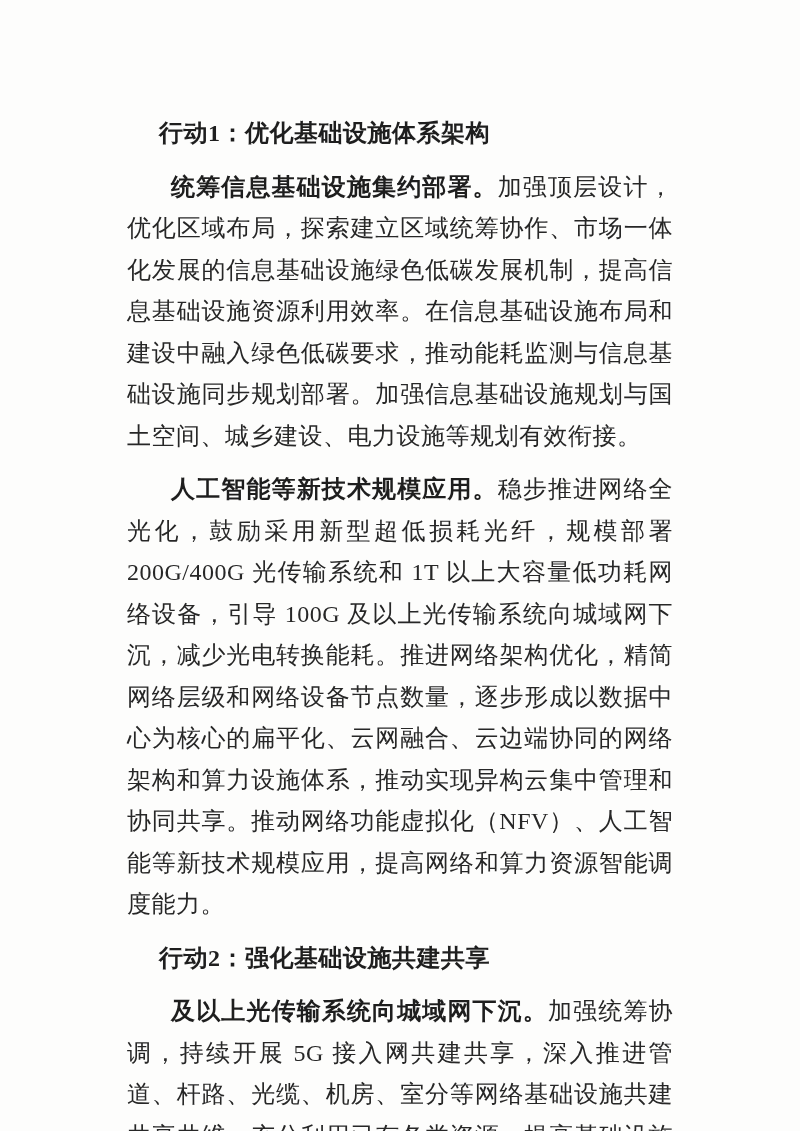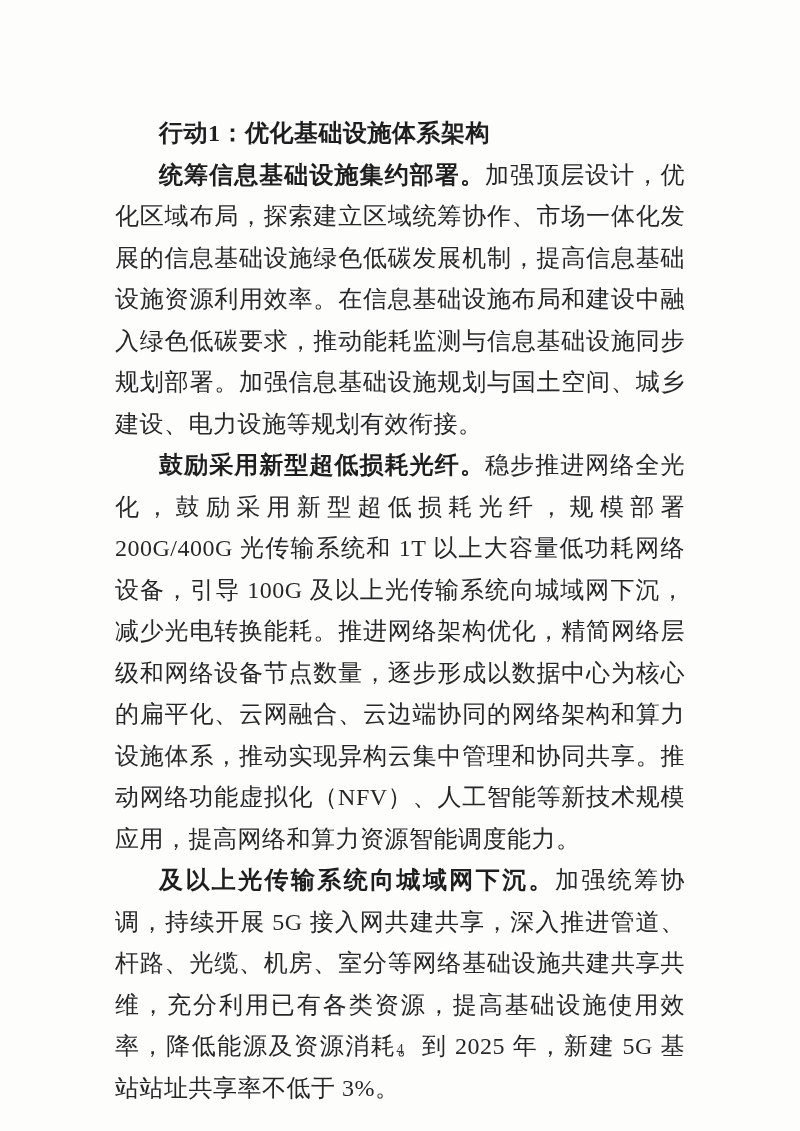--- a/index.html
+++ b/index.html
@@ -29,21 +29,21 @@
     text-align-last: left;
     letter-spacing: 0.5px;
   }
   .heading {
     font-weight: 700;
     text-indent: 44px;
     margin: 0;
     color: #1e1e1e;
   }
   .para {
-    margin: 0;
+    margin: 12px;
     text-indent: 44px;
   }
   .lead {
     font-weight: 700;
     color: #1e1e1e;
   }
   .body-text {
     font-weight: 400;
   }
   .page-number {
@@ -60,22 +60,23 @@
 </head>
 <body>
 
 <div class="page">
   <div class="content">
 
     <p class="heading">行动1：优化基础设施体系架构</p>
 
     <p class="para"><span class="lead">统筹信息基础设施集约部署。</span><span class="body-text">加强顶层设计，优化区域布局，探索建立区域统筹协作、市场一体化发展的信息基础设施绿色低碳发展机制，提高信息基础设施资源利用效率。在信息基础设施布局和建设中融入绿色低碳要求，推动能耗监测与信息基础设施同步规划部署。加强信息基础设施规划与国土空间、城乡建设、电力设施等规划有效衔接。</span></p>
 
-    <p class="para"><span class="lead">鼓励采用新型超低损耗光纤。</span><span class="body-text">稳步推进网络全光化，鼓励采用新型超低损耗光纤，规模部署 200G/400G 光传输系统和 1T 以上大容量低功耗网络设备，引导 100G 及以上光传输系统向城域网下沉，减少光电转换能耗。推进网络架构优化，精简网络层级和网络设备节点数量，逐步形成以数据中心为核心的扁平化、云网融合、云边端协同的网络架构和算力设施体系，推动实现异构云集中管理和协同共享。推动网络功能虚拟化（NFV）、人工智能等新技术规模应用，提高网络和算力资源智能调度能力。</span></p>
+    <p class="para"><span class="lead">人工智能等新技术规模应用。</span><span class="body-text">稳步推进网络全光化，鼓励采用新型超低损耗光纤，规模部署 200G/400G 光传输系统和 1T 以上大容量低功耗网络设备，引导 100G 及以上光传输系统向城域网下沉，减少光电转换能耗。推进网络架构优化，精简网络层级和网络设备节点数量，逐步形成以数据中心为核心的扁平化、云网融合、云边端协同的网络架构和算力设施体系，推动实现异构云集中管理和协同共享。推动网络功能虚拟化（NFV）、人工智能等新技术规模应用，提高网络和算力资源智能调度能力。</span></p>
 
+    <p class="heading">行动2：强化基础设施共建共享</p>
 
     <p class="para"><span class="lead">及以上光传输系统向城域网下沉。</span><span class="body-text">加强统筹协调，持续开展 5G 接入网共建共享，深入推进管道、杆路、光缆、机房、室分等网络基础设施共建共享共维，充分利用已有各类资源，提高基础设施使用效率，降低能源及资源消耗。到 2025 年，新建 5G 基站站址共享率不低于 3%。</span></p>
 
 
   </div>
 
   <div class="page-number">4</div>
 </div>
 
 </body></html>

